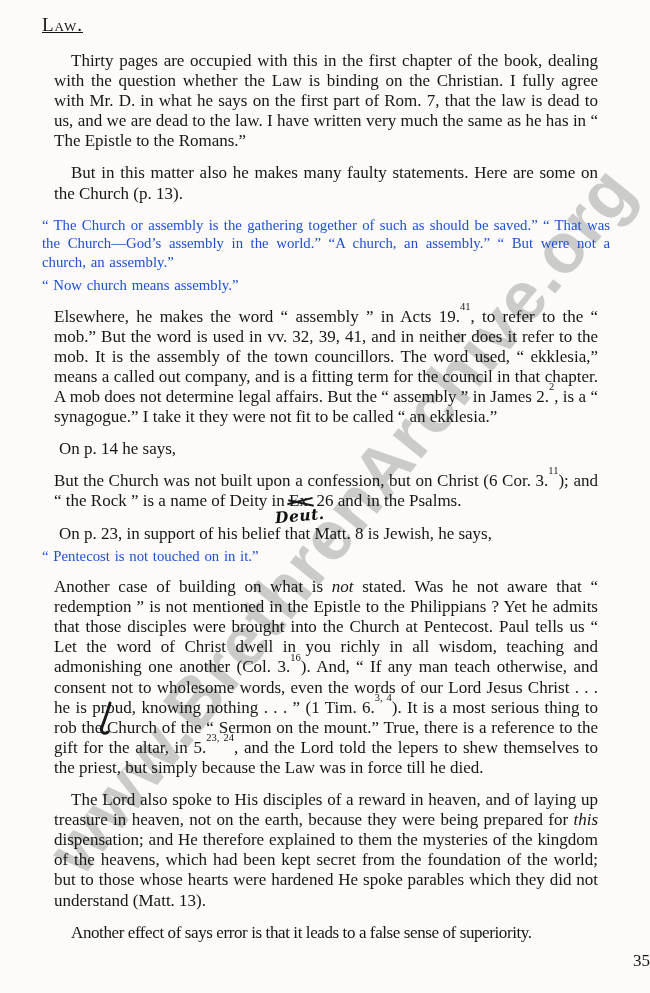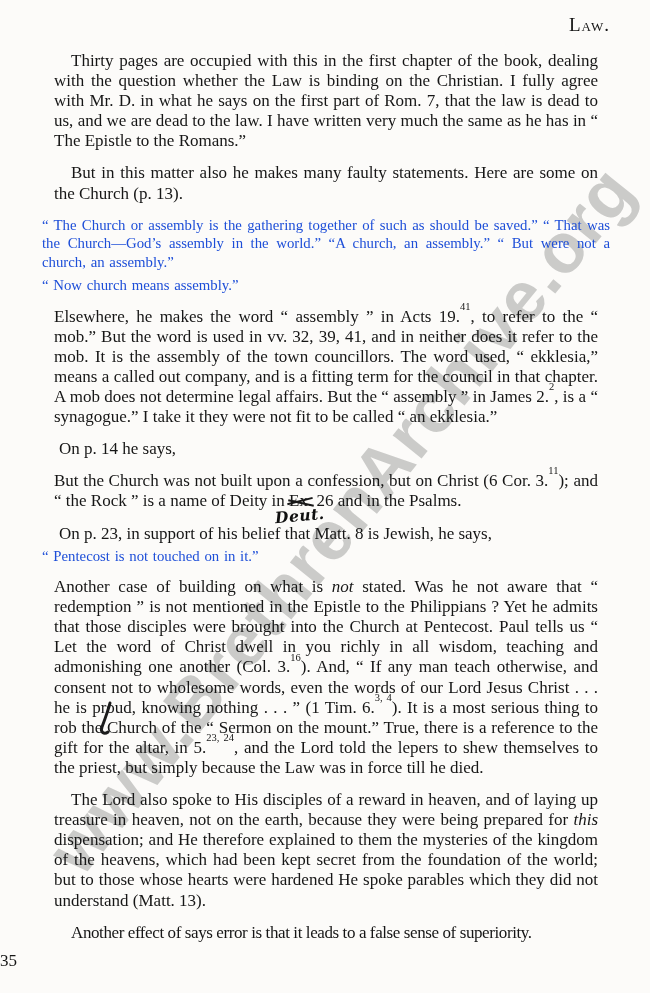--- a/index.html
+++ b/index.html
@@ -11,21 +11,21 @@
   .watermark {
     position:absolute; left:-155px; top:478px; width:1000px; height:90px;
     text-align:center; transform:rotate(-51deg);
     font-family:"Liberation Sans","DejaVu Sans",sans-serif;
     font-weight:700; font-size:70px; letter-spacing:1px;
     color:#cbcbc9; z-index:0; white-space:nowrap; user-select:none;
   }
   .content { position:absolute; left:42px; right:40px; top:10px; z-index:1; }
   .title {
     font-size:19px; font-weight:400; font-variant:small-caps;
-    letter-spacing:1px; text-align:right; margin:4px 0 15px;
+    letter-spacing:1px; text-align:left; margin:4px 0 15px;text-decoration:underline;
   }
   .para, .standalone {
     font-size:17px; line-height:20.1px; text-align:justify;
     margin:12px; color:#161616;
   }
   .indent { text-indent:17px; }
   .standalone { margin:6px 0 3px; }
   .quote {
     font-size:14.8px; line-height:18.5px; text-align:justify;
     margin:3px 0 5px; word-spacing:1px; color:#1d4ed8;
@@ -42,21 +42,21 @@
     border-top:2px solid #171717; transform:rotate(12deg);
   }
   .annot {
     position:absolute; left:-14px; top:15px; text-indent:0;
     font-family:"DejaVu Serif",serif; font-style:italic; font-weight:700;
     font-size:15.5px; letter-spacing:0.5px; transform:rotate(-5deg);
     white-space:nowrap; color:#101010;
   }
   .ink-mark { position:absolute; left:95px; top:701px; z-index:2; }
   .page-number {
-    position:absolute; left:0; right:0; bottom:22px; text-align:left;
+    position:absolute; left:0; right:0; bottom:22px; text-align:right;
     font-size:17px; z-index:1; color:#151515;
   }
 </style>
 </head>
 <body>
 
 <div class="page">
   <div class="watermark">www.BrethrenArchive.org</div>
   <div class="content">
     <h1 class="title">Law.</h1>

